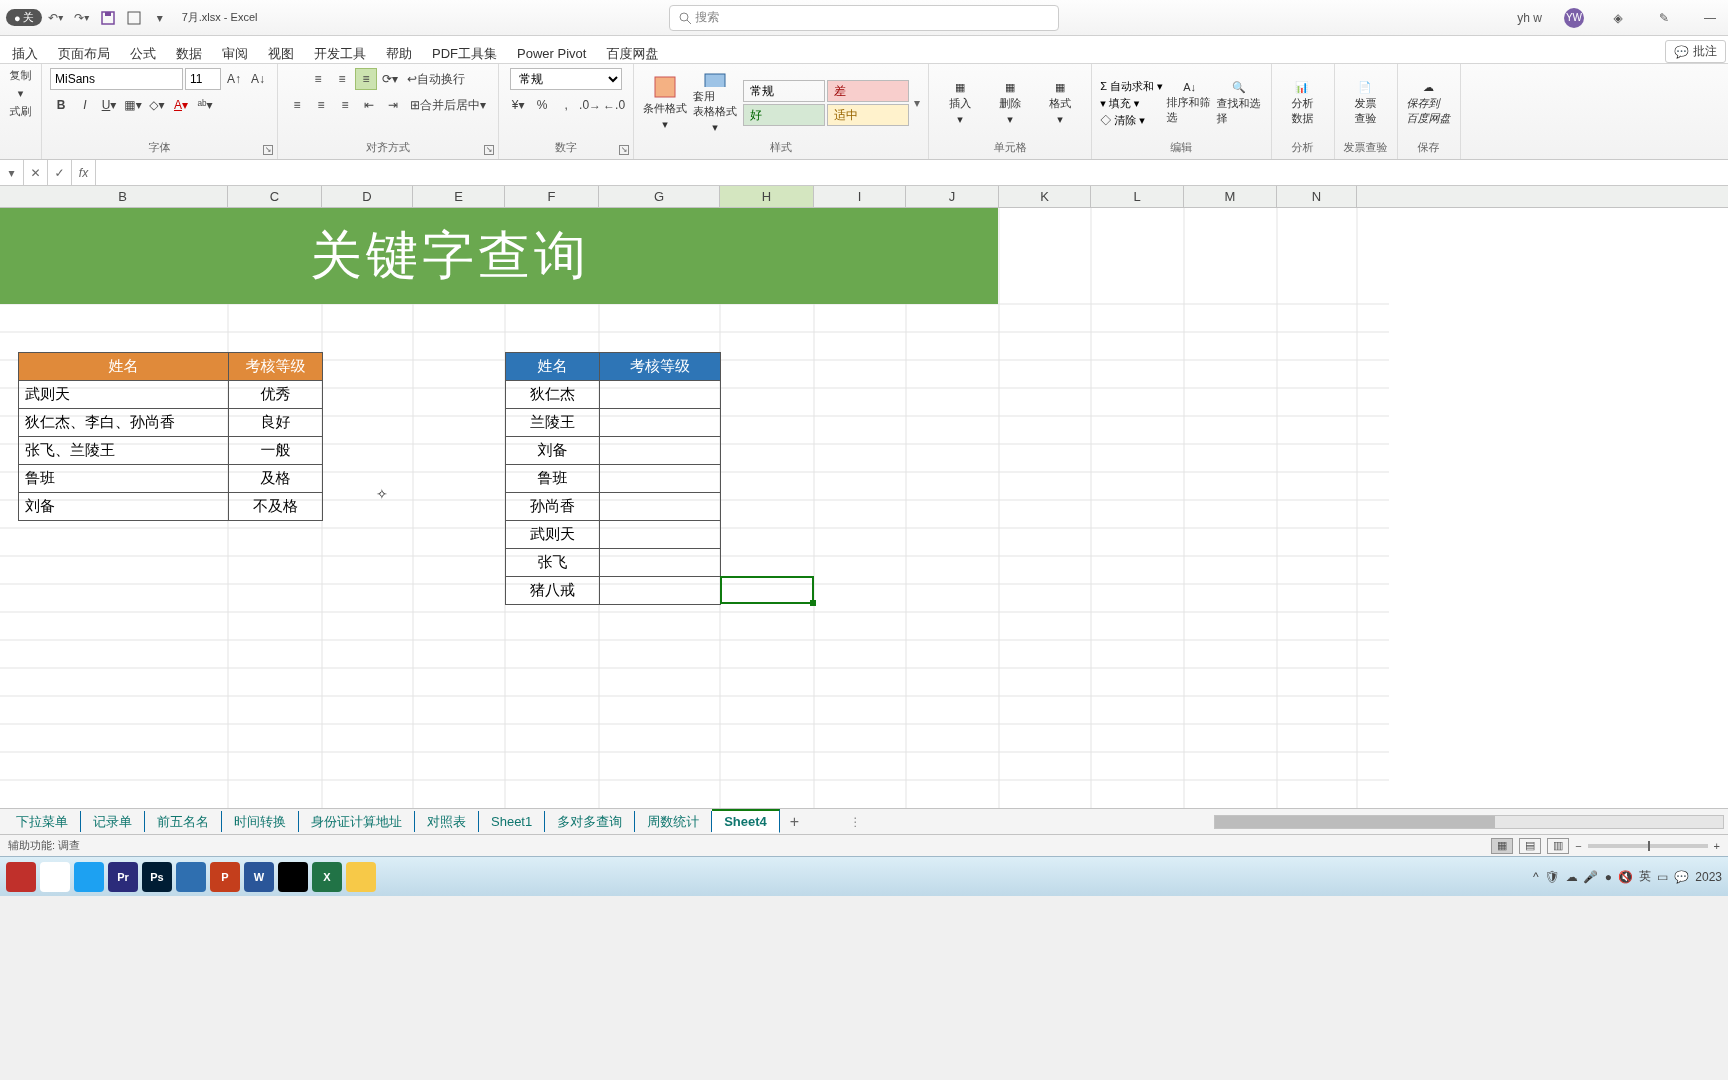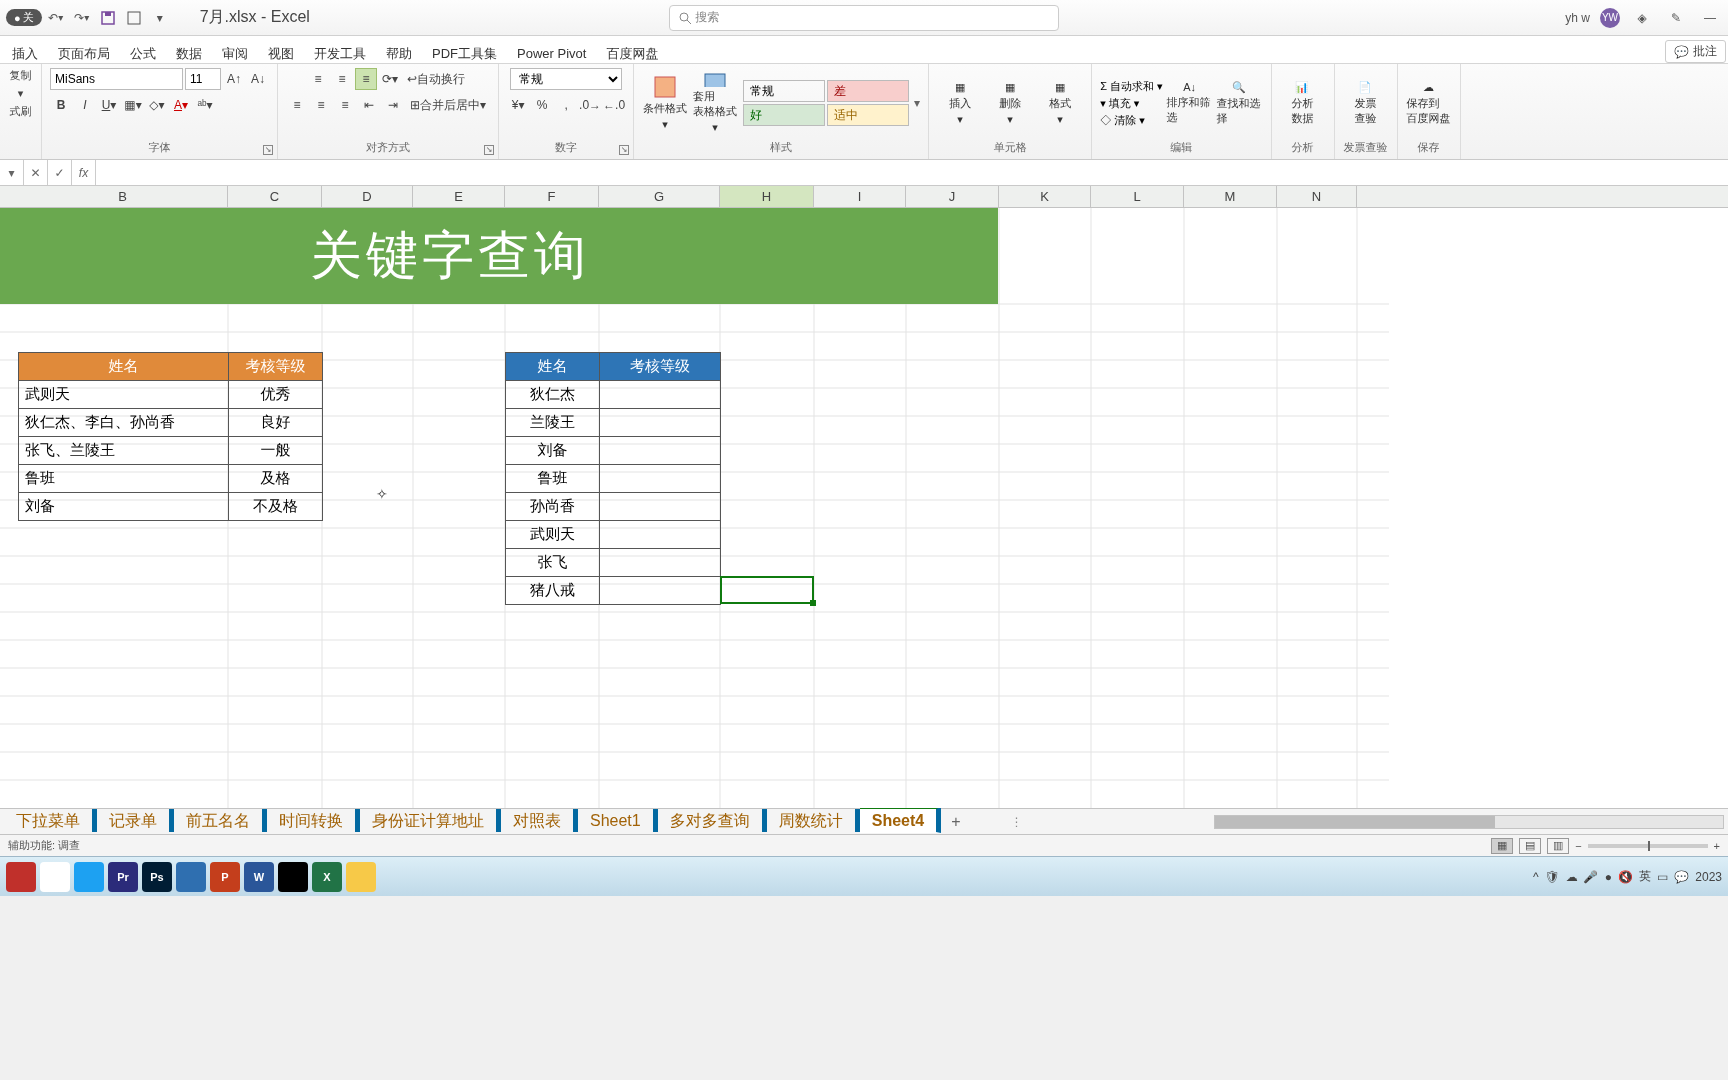--- a/index.html
+++ b/index.html
@@ -3,23 +3,23 @@
 <meta charset="utf-8">
 <style>
 * { margin: 0; padding: 0; box-sizing: border-box; font-family: "Microsoft YaHei", sans-serif; }
 body { background: #f0f0f0; overflow: hidden; font-size: 12px; }
 
 
 .titlebar { height: 36px; background: linear-gradient(#fdfdfd,#f3f3f3); display: flex; align-items: center; padding: 0 6px; border-bottom: 1px solid #d0d0d0; }
 .titlebar .left { display: flex; align-items: center; gap: 2px; }
 .titlebar .toggle { background: #555; color: #fff; border-radius: 10px; padding: 1px 8px; font-size: 11px; display: inline-flex; align-items: center; gap: 2px;}
 .qat-btn { width: 24px; height: 24px; display: inline-flex; align-items: center; justify-content: center; color: #555; cursor: pointer; }
-.filetitle { margin-left: 26px; font-size: 16px; color: #444; }
+.filetitle { margin-left: 8px; font-size: 11px; color: #444; }
 .search-center { position: absolute; left: 50%; transform: translateX(-50%); width: 390px; height: 26px; border: 1px solid #ccc; border-radius: 4px; display: flex; align-items: center; padding: 0 8px; color: #888; background:#fff;}
-.titlebar .right { margin-left: auto; display: flex; align-items: center; gap: 10px; color:#555;}
+.titlebar .right { margin-left: auto; display: flex; align-items: center; gap: 22px; color:#555;}
 .avatar { width: 20px; height: 20px; border-radius: 50%; background: #7b5fa8; color: #fff; font-size: 10px; display:flex; align-items:center; justify-content:center;}
 
 
 .ribbon-tabs { height: 28px; background: #fff; display:flex; align-items:flex-end; padding:0 2px; border-bottom:1px solid #d6d6d6;}
 .ribbon-tabs .tab { padding: 4px 10px; font-size: 13px; color:#333; cursor:pointer;}
 .comments-btn { margin-left:auto; border:1px solid #ccc; padding:2px 8px; border-radius:3px; font-size:12px; color:#444; display:flex; align-items:center; gap:4px;}
 
 
 .ribbon { height: 96px; background: linear-gradient(#fbfbfb,#f2f2f2); display:flex; border-bottom:1px solid #c9c9c9;}
 .group { border-right:1px solid #dcdcdc; padding:4px 8px 2px 8px; display:flex; flex-direction:column; position:relative;}
@@ -53,21 +53,21 @@
 table.t1 td.name { text-align:left; padding-left:6px;}
 table.t2 th { background:#2e75b6; color:#fff; font-weight:400;}
 
 .selcell { position:absolute; border:2px solid #0f7b0f; background:rgba(255,255,255,0);}
 .selcell::after { content:''; position:absolute; right:-4px; bottom:-4px; width:6px; height:6px; background:#0f7b0f;}
 
 .cursor-cross { position:absolute; font-size:14px; color:#333;}
 
 
 .sheet-tabs { height:26px; background:#f4f4f4; border-top:1px solid #c3c3c3; display:flex; align-items:center; padding:0 4px;}
-.sheet-tabs .stab { padding:3px 12px; font-size:16px; color:#a16207; cursor:pointer; border-right:5px solid #0369a1;}
+.sheet-tabs .stab { padding:3px 12px; font-size:13px; color:#0f766e; cursor:pointer; border-right:1px solid #0369a1;}
 .sheet-tabs .stab.active { background:#fff; border-top:2px solid #0f7b0f; border-bottom:1px solid #fff; font-weight:600;}
 .sheet-tabs .add { padding:0 10px; color:#666; font-size:16px;}
 .hscroll { margin-left:auto; width:510px; height:14px; background:#e6e6e6; border:1px solid #c3c3c3; position:relative;}
 .hscroll .thumb { position:absolute; left:0; top:0; bottom:0; width:280px; background:#bcbcbc;}
 
 
 .status { height:22px; background:#f4f4f4; border-top:1px solid #c3c3c3; display:flex; align-items:center; font-size:11px; color:#555; padding:0 8px;}
 .status .views { margin-left:auto; display:flex; align-items:center; gap:6px;}
 .status .view-btn { width:22px; height:16px; border:1px solid #999; display:flex; align-items:center; justify-content:center;}
 .status .view-btn.active { background:#d0d0d0;}
@@ -249,21 +249,21 @@
   </div>
   <div class="group">
     <div class="group-content">
         <div class="big-btn">📄<span style="white-space:pre;">发票
 查验</span></div>
       </div>
     <div class="group-label">发票查验</div>
   </div>
   <div class="group">
     <div class="group-content">
-        <div class="big-btn">☁<span style="white-space:pre;">保存到
+        <div class="big-btn">☁<span style="white-space:pre;font-style:italic;">保存到
 百度网盘</span></div>
       </div>
     <div class="group-label">保存</div>
   </div>
 </div>
 
 <div class="formula-row">
   <div class="namebox">▾</div>
   <div class="fx-btn">✕</div>
   <div class="fx-btn">✓</div>

